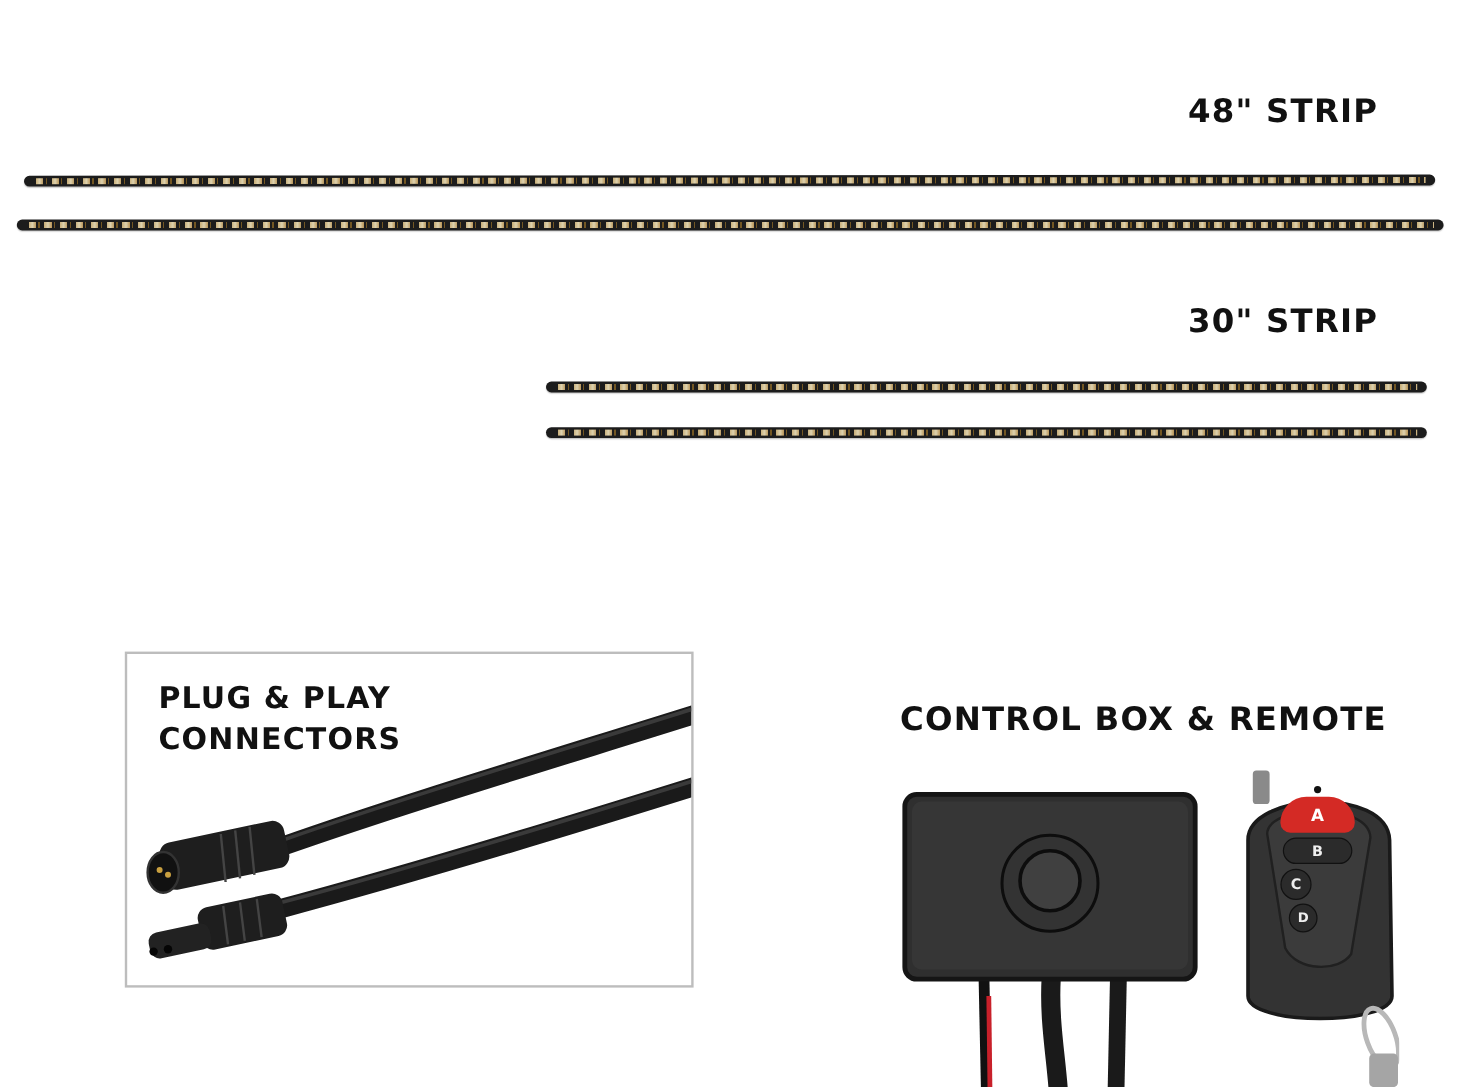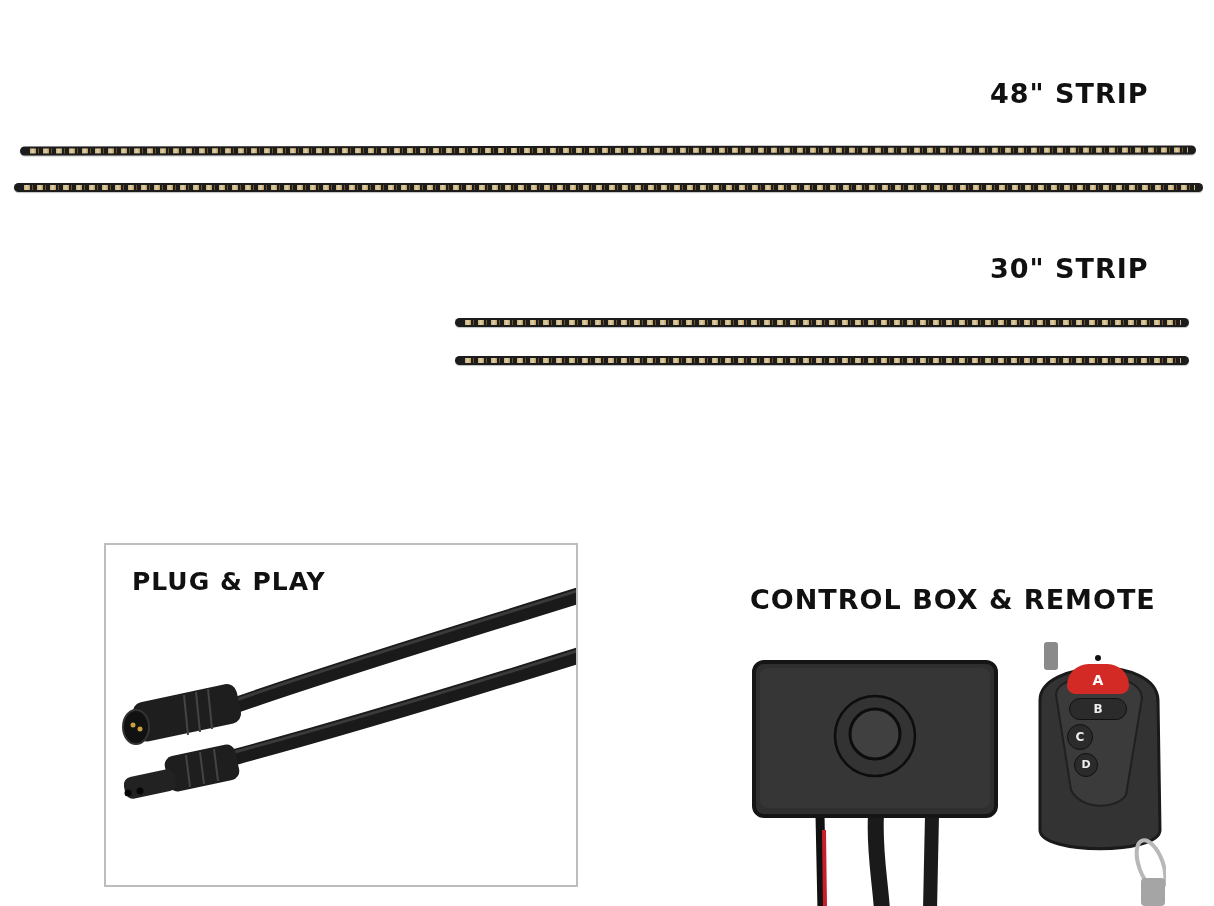--- a/index.html
+++ b/index.html
@@ -29,21 +29,21 @@
     opacity: 0.85;
   }
   .strip .leds::after {
     content: ""; position: absolute; inset: 0;
     background-image: repeating-linear-gradient(90deg,
       transparent 0px, transparent 8px, #c8902a 8px, #c8902a 9px, transparent 9px, transparent 13px);
     opacity: 0.6;
   }
   .panel {
     position: absolute;
-    left: 104px; top: 543px; width: 474px; height: 344px;
+    left: 104px; top: 543px; width: 474px; height: 280px;
     border: 2px solid #bdbdbd;
     background: #ffffff;
     overflow: hidden;
   }
   svg { position: absolute; }
 </style>
 </head>
 <body>
 
 <div class="label" style="left:990px; top:78px; font-size:27px;">48" STRIP</div>
@@ -57,20 +57,21 @@
 <div class="label" style="left:990px; top:253px; font-size:27px;">30" STRIP</div>
 <div class="strip" style="left:455px; top:318px; width:734px;">
     <div class="leds"></div>
   </div>
 <div class="strip" style="left:455px; top:356px; width:734px;">
     <div class="leds"></div>
   </div>
 
 <div class="panel">
   <div class="label" style="left:26px; top:22px; font-size:25px;">PLUG &amp; PLAY</div>
+  <div class="label" style="left:26px; top:56px; font-size:25px;">CONNECTORS</div>
 
   <svg width="474" height="280" viewBox="0 0 474 280" style="left:0;top:0;">
 
     <path d="M130 160 C 230 125, 330 95, 474 50" stroke="#1a1a1a" stroke-width="16" fill="none" stroke-linecap="round"></path>
     <path d="M130 155 C 230 120, 330 90, 474 45" stroke="#3a3a3a" stroke-width="3" fill="none"></path>
 
     <path d="M125 213 C 230 185, 330 155, 474 110" stroke="#1a1a1a" stroke-width="16" fill="none" stroke-linecap="round"></path>
     <path d="M125 208 C 230 180, 330 150, 474 105" stroke="#3a3a3a" stroke-width="3" fill="none"></path>
 
     <g>

